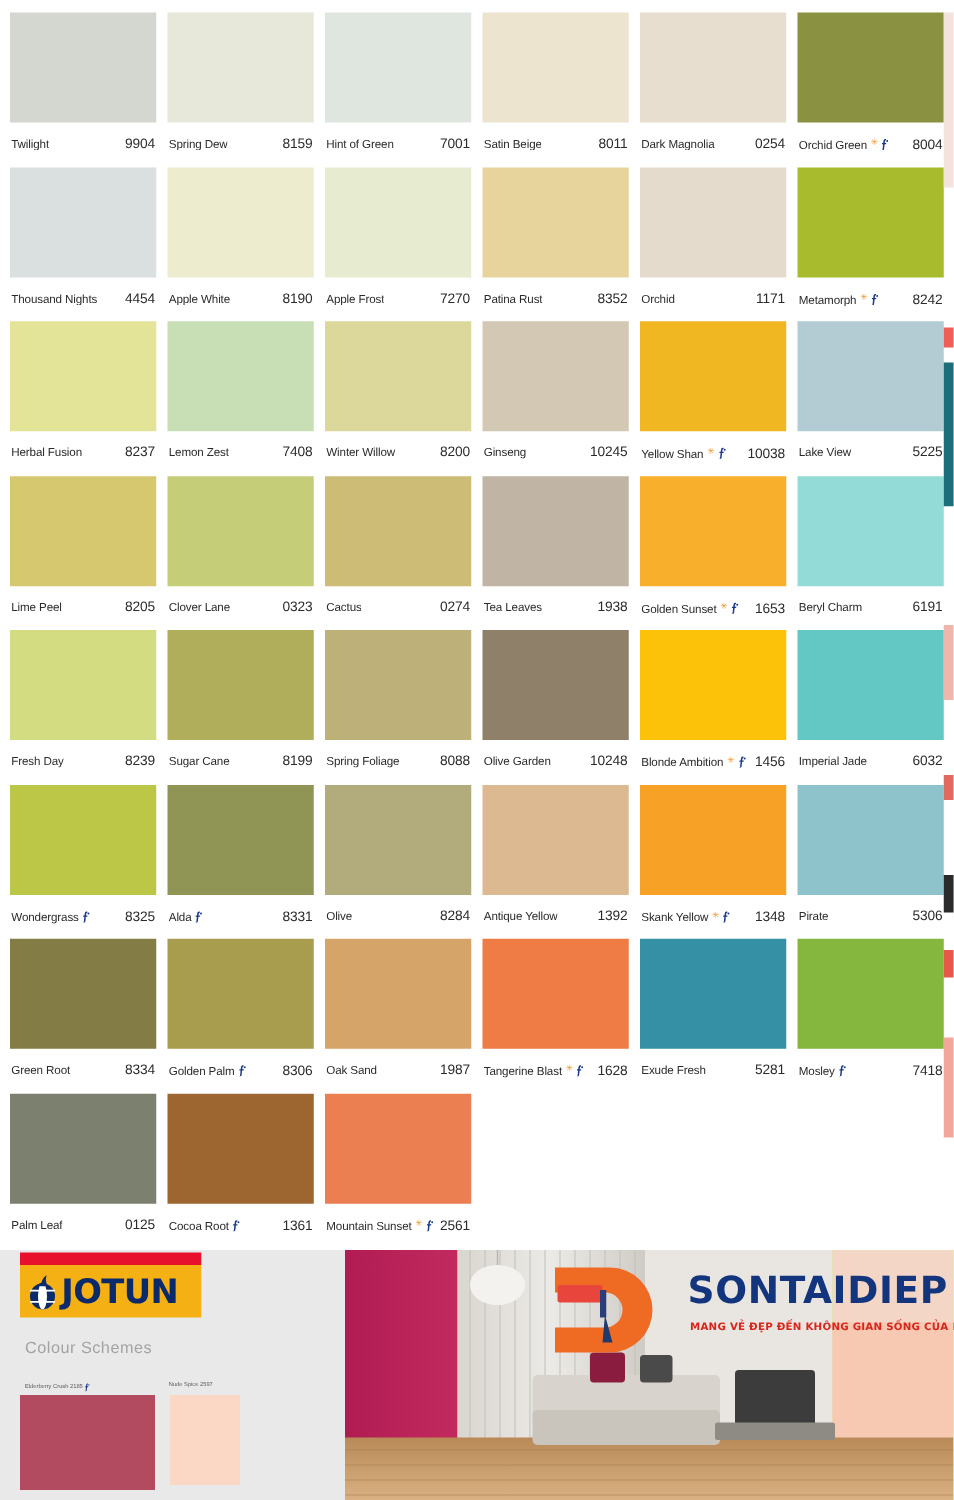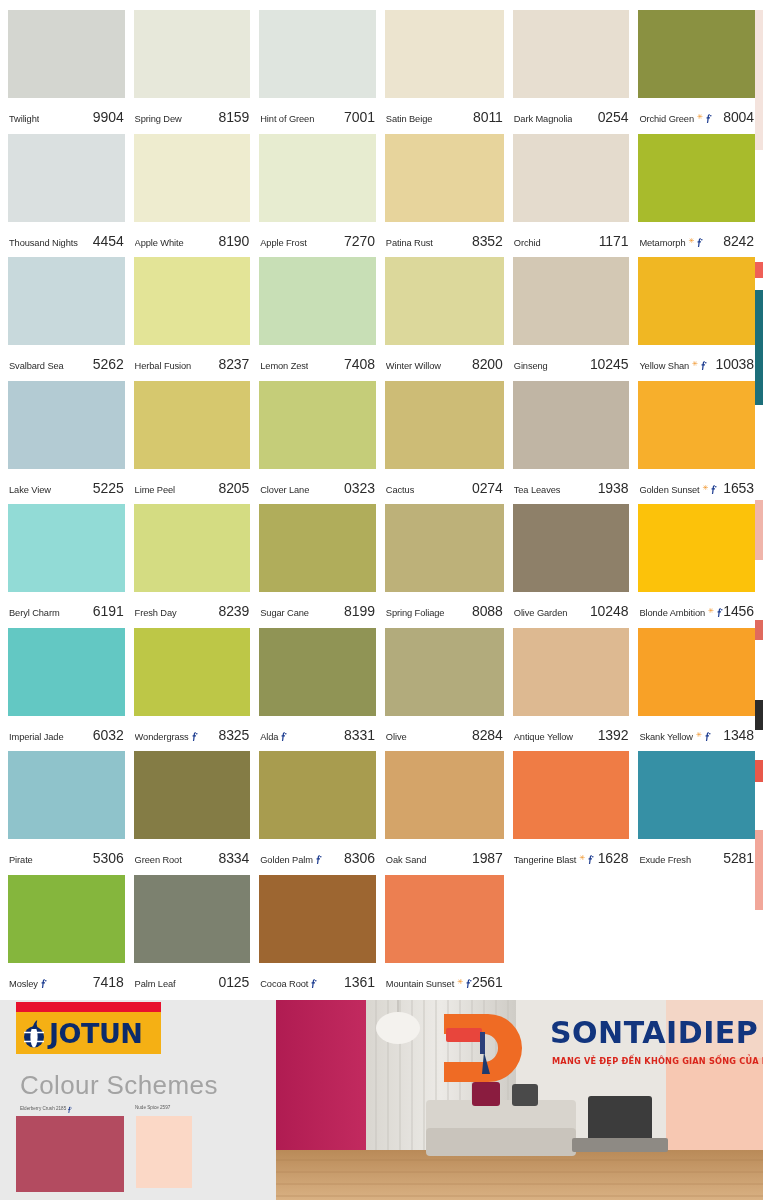--- a/index.html
+++ b/index.html
@@ -53,21 +53,21 @@
     gap: 2px;
     overflow: hidden;
   }
   .nm {
     font-size: 9.3px;
     color: #2b2b2b;
     letter-spacing: -0.1px;
     font-family: "Liberation Sans", sans-serif;
   }
   .cd {
-    font-size: 14px;
+    font-size: 11px;
     color: #2b2b2b;
     letter-spacing: -0.1px;
     font-family: "Liberation Sans", sans-serif;
   }
   .mark {
     display: inline-flex;
     align-items: center;
     position: relative;
     top: 1px;
   }
@@ -127,21 +127,21 @@
     font-weight: bold;
     font-size: 27px;
     color: #0b2a6b;
     letter-spacing: -0.5px;
     margin-left: 1px;
     line-height: 1;
   }
   .colour-schemes {
     position: absolute;
     left: 20px; top: 70px;
-    font-size: 26px;
+    font-size: 13px;
     color: #a3a3a3;
     letter-spacing: 0.4px;
     font-family: "Liberation Sans", sans-serif;
   }
   .mini-label {
     position: absolute;
     font-size: 4.6px;
     color: #5a5a5a;
     white-space: nowrap;
     letter-spacing: 0px;
@@ -304,29 +304,20 @@
             <span class="nm">Metamorph</span>
             <span class="star">✳</span>
             <span class="mark">
               <svg width="7" height="10" viewBox="0 0 8 11">
                 <path d="M5.4 1.2 q-2.1 -0.5 -2.3 1.9 l-0.15 1.6 h-1.1 l-0.15 1.25 h1.1 l-0.42 4.4 q-0.1 1.05 -1.1 1.1 l0.05 0.5 q2.2 0.2 2.45 -1.9 l0.45 -4.1 h1.35 l0.15 -1.25 h-1.35 l0.15 -1.35 q0.15 -1.25 1.2 -1.05 z" fill="#1a3a8f"></path>
                 <circle cx="6.6" cy="3.0" r="0.9" fill="#1a3a8f"></circle>
               </svg>
             </span>
           </div>
           <span class="cd">8242</span>
-        </div>
-      </div>
-      <div class="cell">
-        <div class="chip" style="background: rgb(200, 217, 220);"></div>
-        <div class="cap">
-          <div class="cap-left">
-            <span class="nm">Svalbard Sea</span>
-          </div>
-          <span class="cd">5262</span>
         </div>
       </div>
       <div class="cell">
         <div class="chip" style="background: rgb(227, 228, 151);"></div>
         <div class="cap">
           <div class="cap-left">
             <span class="nm">Herbal Fusion</span>
           </div>
           <span class="cd">8237</span>
         </div>

